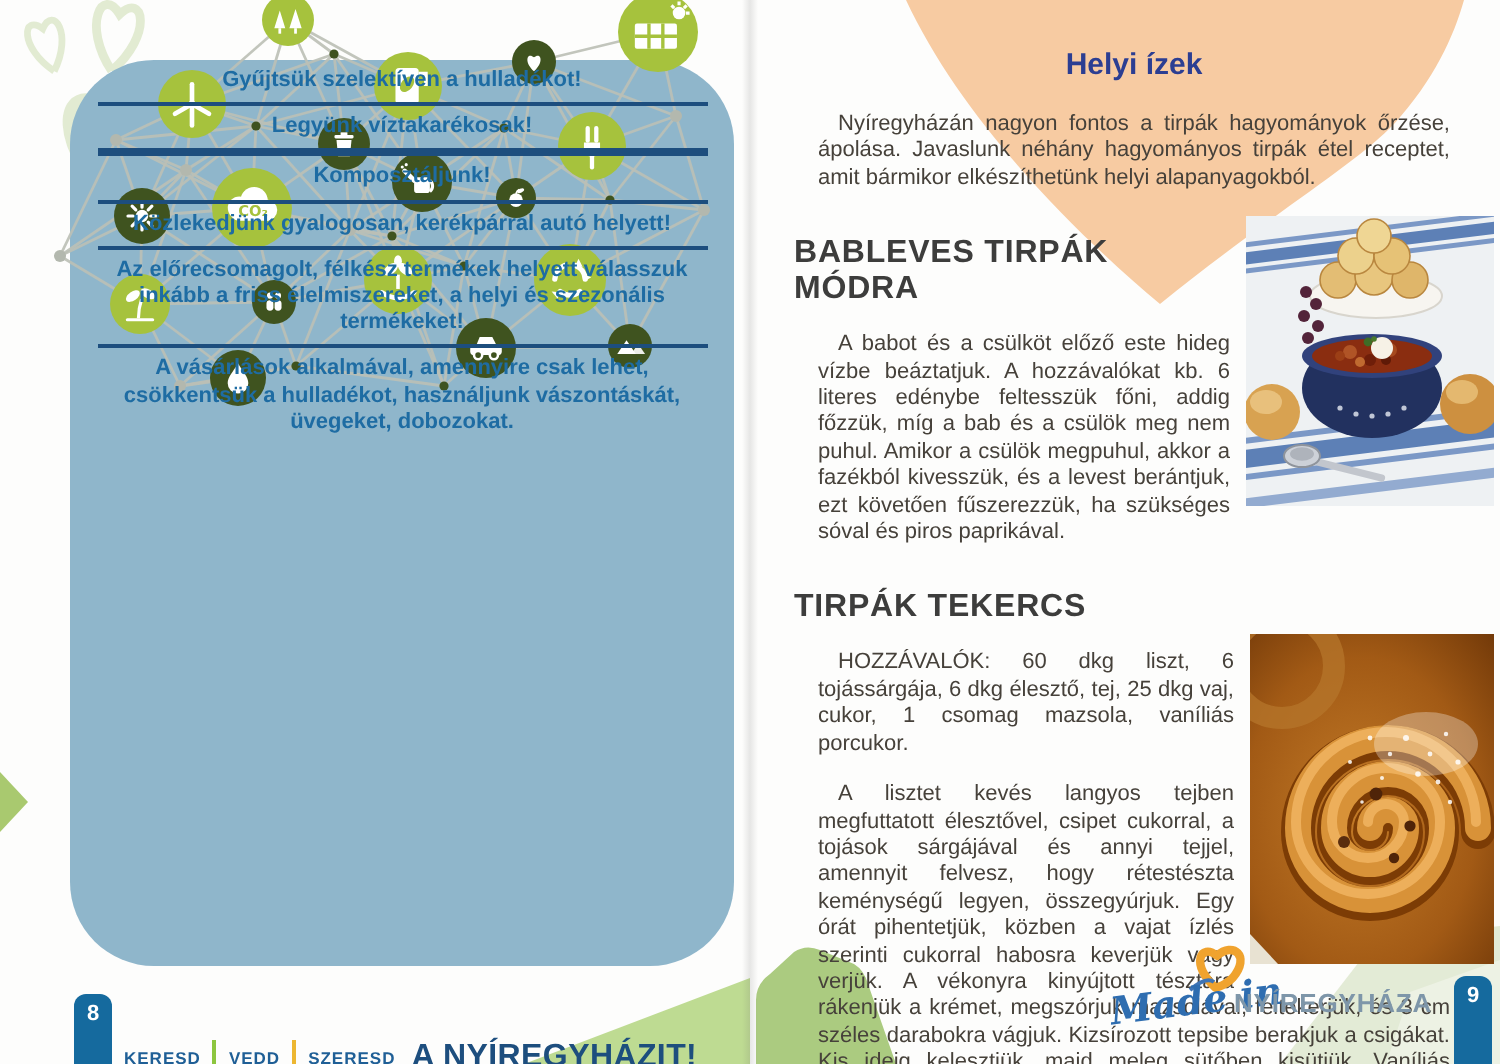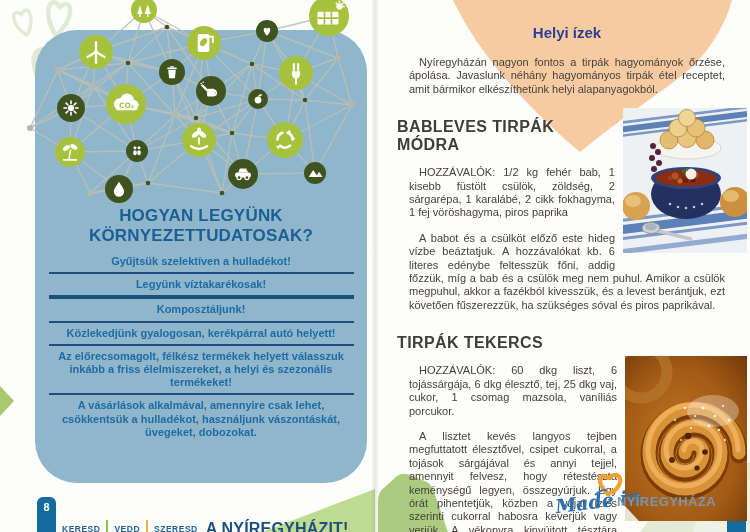--- a/index.html
+++ b/index.html
@@ -335,24 +335,20 @@
         <g transform="translate(119,189) scale(0.7368421052631579)">
           <path d="M0,-10 C3.5,-4 7,-0.5 7,3.5 A7,7 0 1 1 -7,3.5 C-7,-0.5 -3.5,-4 0,-10 Z" fill="#fff"></path>
         </g>
       </svg>
 
     <svg class="abs" style="left:0;top:382px;" width="16" height="40">
       <polygon points="0,4 14,19 0,34" fill="#a9c96f"></polygon>
     </svg>
 
     <div id="panel-content">
-      <div class="panel-title">
-        <span>HOGYAN LEGYÜNK</span><br>
-        <span>KÖRNYEZETTUDATOSAK?</span>
-      </div>
       <div class="tip">Gyűjtsük szelektíven a hulladékot!</div>
       <div class="tip-div"></div>
       <div class="tip">Legyünk víztakarékosak!</div>
       <div class="tip-div"></div>
       <div class="tip-div"></div>
       <div class="tip">Komposztáljunk!</div>
       <div class="tip-div"></div>
       <div class="tip">Közlekedjünk gyalogosan, kerékpárral autó helyett!</div>
       <div class="tip-div"></div>
       <div class="tip">Az előrecsomagolt, félkész termékek helyett válasszuk inkább a friss élelmiszereket, a helyi és szezonális termékeket!</div>
@@ -439,21 +435,20 @@
           </g>
           <circle cx="13" cy="98" r="14" fill="#d8a251"></circle>
             <ellipse cx="10" cy="93" rx="8" ry="6" fill="#ecc887" opacity="0.8"></ellipse>
           <circle cx="112" cy="94" r="15" fill="#cd9040"></circle>
             <ellipse cx="108" cy="88" rx="8" ry="6" fill="#e8bf78" opacity="0.85"></ellipse>
           <rect x="35" y="121" width="36" height="3.6" rx="1.8" fill="#c2c6cd" transform="rotate(14 35 121)"></rect>
           <ellipse cx="28" cy="120" rx="9" ry="5.5" fill="#cdd1d8" stroke="#8f949c"></ellipse>
           <ellipse cx="28" cy="119" rx="6" ry="3.4" fill="#aeb3bb"></ellipse>
         </svg>
         <h3 class="recipe-h">BABLEVES TIRPÁK MÓDRA</h3>
-        <p class="body-p">HOZZÁVALÓK: 1/2 kg fehér bab, 1 kisebb füstölt csülök, zöldség, 2 sárgarépa, 1 karalábé, 2 cikk fokhagyma, 1 fej vöröshagyma, piros paprika</p>
         <p class="body-p">A babot és a csülköt előző este hideg vízbe beáztatjuk. A hozzávalókat kb. 6 literes edénybe feltesszük főni, addig főzzük, míg a bab és a csülök meg nem puhul. Amikor a csülök megpuhul, akkor a fazékból kivesszük, és a levest berántjuk, ezt követően fűszerezzük, ha szükséges sóval és piros paprikával.</p>
       </div>
 
       <div class="recipe">
         <h3 class="recipe-h">TIRPÁK TEKERCS</h3>
         <svg class="photo photo2" viewBox="0 0 122 165">
           <defs>
             <radialGradient id="pg2" cx="45%" cy="55%" r="80%">
               <stop offset="0%" stop-color="#c27a27"></stop>
                 <stop offset="60%" stop-color="#a25a15"></stop>

